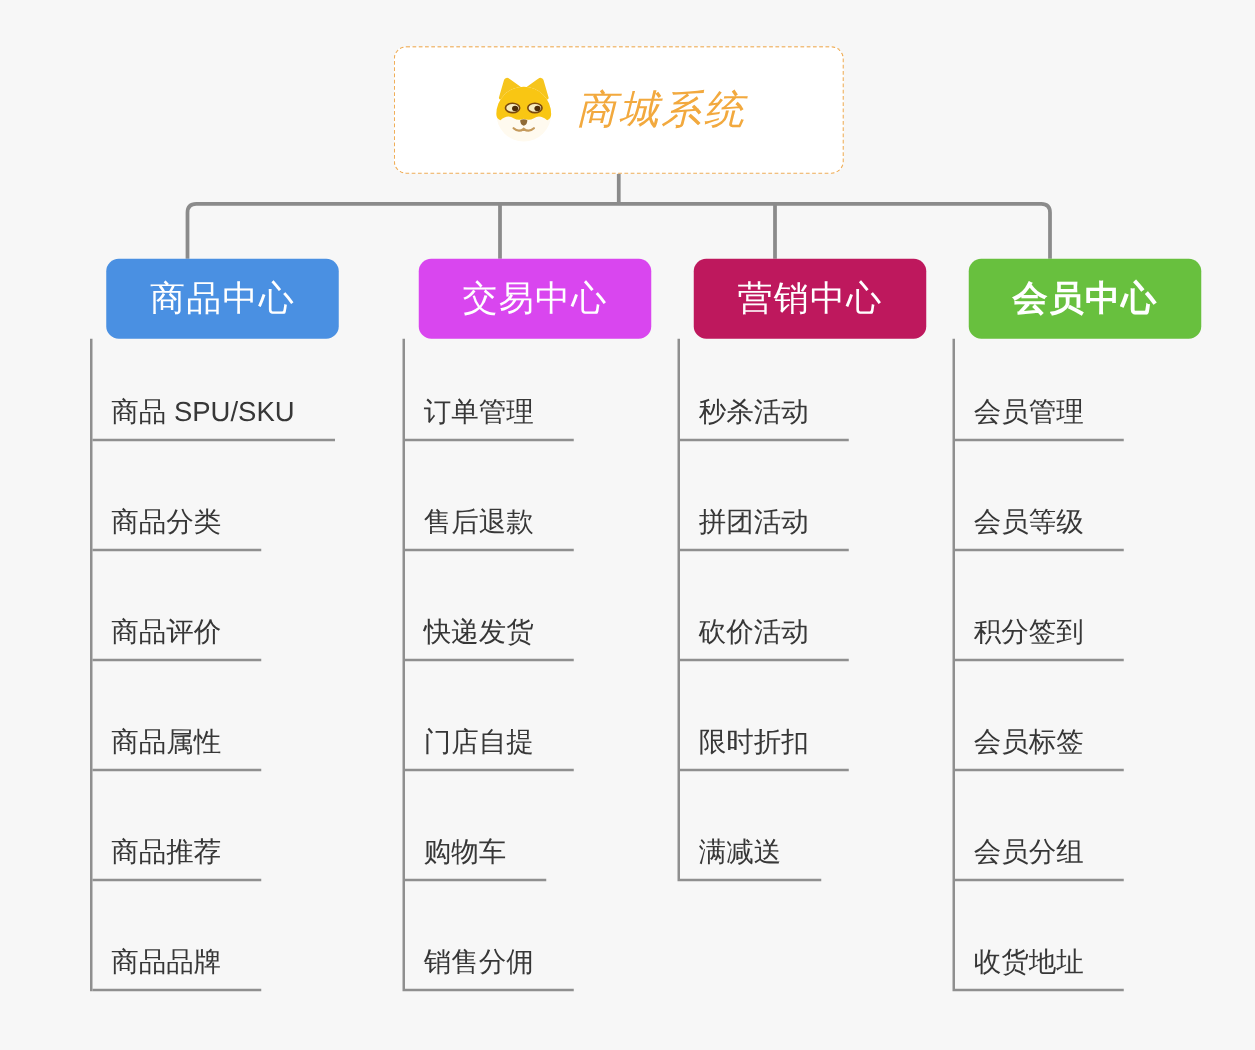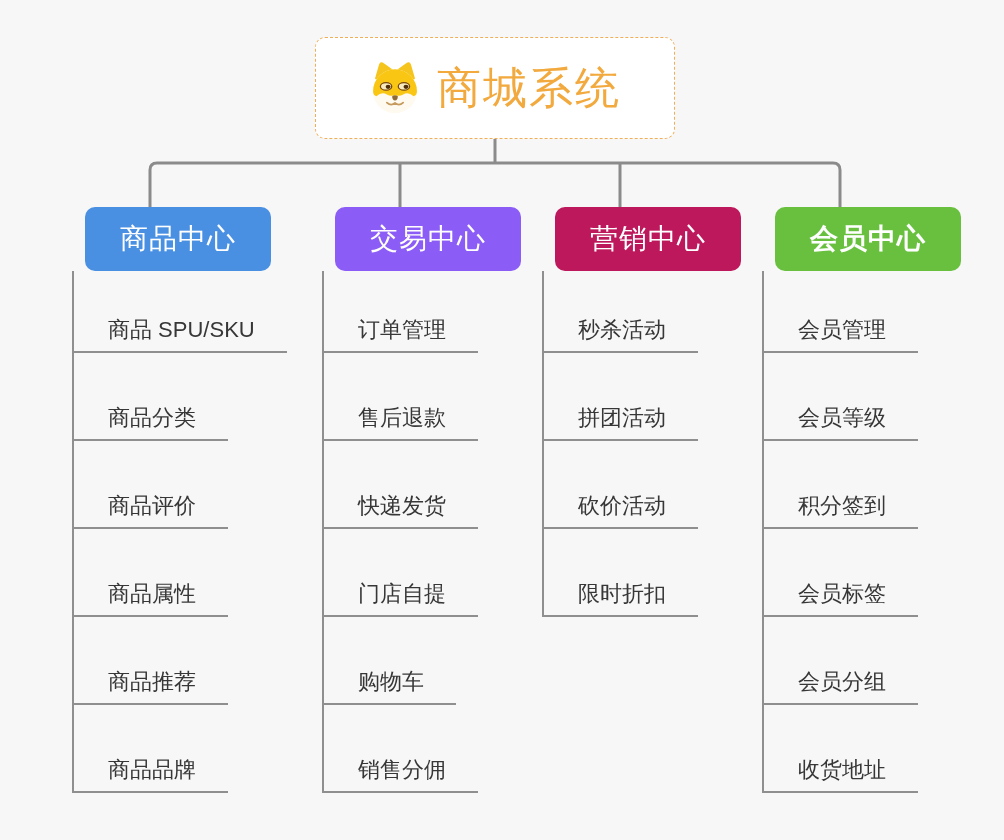--- a/index.html
+++ b/index.html
@@ -35,24 +35,25 @@
     background: #ffffff;
     border: 1px dashed #f0ae58;
     border-radius: 10px;
     display: flex;
     align-items: center;
     justify-content: center;
     gap: 16px;
     cursor: pointer;
   }
   .root-title {
-    font-size: 44px;
+    font-size: 32px;
     letter-spacing: 2px;
     color: #f2a93e;
     white-space: nowrap;
+    font-style: italic;
   }
   .dog-icon { width: 52px; height: 54px; display: block; }
 
   
   .branch {
     position: absolute;
     top: 207px;
     width: 186px;
   }
   .branch-box {
@@ -77,21 +78,21 @@
   }
   .leaf {
     height: 88px;
     display: flex;
     align-items: flex-end;
     cursor: pointer;
   }
   .leaf:first-child { height: 82px; }
   .leaf-label {
     display: inline-block;
-    padding: 0 32px 6px 34px;
+    padding: 0 32px 6px 15px;
     border-bottom: 2px solid #8f8f8f;
     font-size: 22px;
     color: #373737;
     white-space: nowrap;
   }
 </style>
 </head>
 <body>
 
 <div class="canvas">
@@ -137,21 +138,21 @@
       <li class="leaf">
           <span class="leaf-label">商品推荐</span>
         </li>
       <li class="leaf">
           <span class="leaf-label">商品品牌</span>
         </li>
     </ul>
   </section>
 
   <section class="branch" style="left:307px">
-    <div class="branch-box" style="background-color: #8b5cf6;">交易中心</div>
+    <div class="branch-box" style="background-color: #d946ef;">交易中心</div>
     <ul class="leaves">
       <li class="leaf">
           <span class="leaf-label">订单管理</span>
         </li>
       <li class="leaf">
           <span class="leaf-label">售后退款</span>
         </li>
       <li class="leaf">
           <span class="leaf-label">快递发货</span>
         </li>
@@ -175,20 +176,23 @@
         </li>
       <li class="leaf">
           <span class="leaf-label">拼团活动</span>
         </li>
       <li class="leaf">
           <span class="leaf-label">砍价活动</span>
         </li>
       <li class="leaf">
           <span class="leaf-label">限时折扣</span>
         </li>
+      <li class="leaf">
+          <span class="leaf-label">满减送</span>
+        </li>
     </ul>
   </section>
 
   <section class="branch" style="left:747px">
     <div class="branch-box" style="background-color: rgb(104, 192, 62); font-weight: bold;">会员中心</div>
     <ul class="leaves">
       <li class="leaf">
           <span class="leaf-label">会员管理</span>
         </li>
       <li class="leaf">

